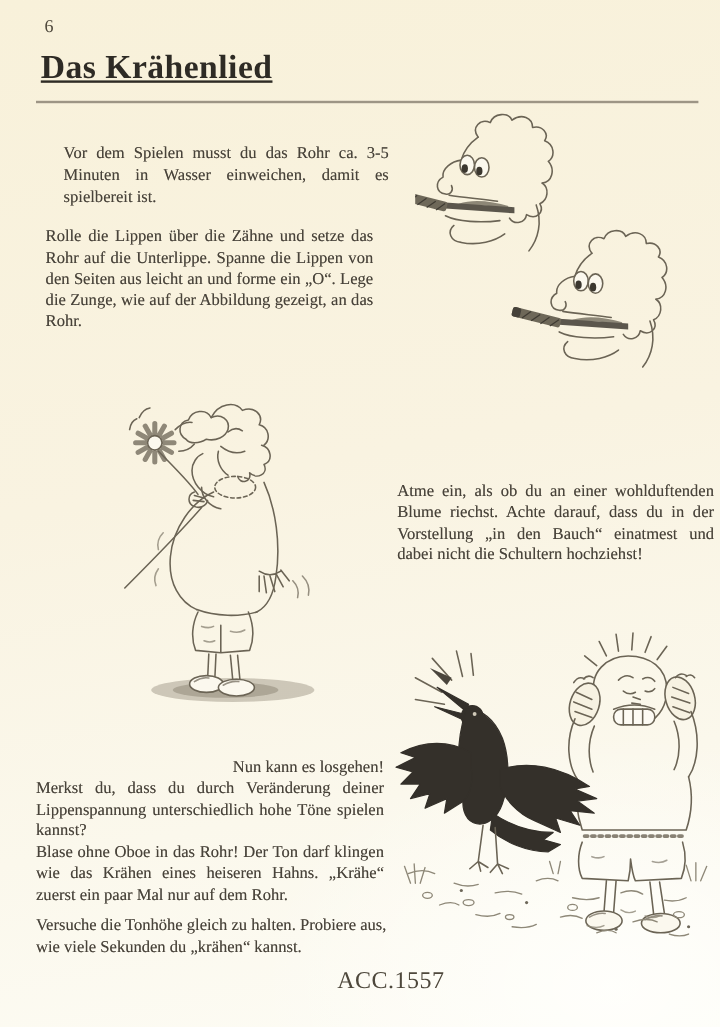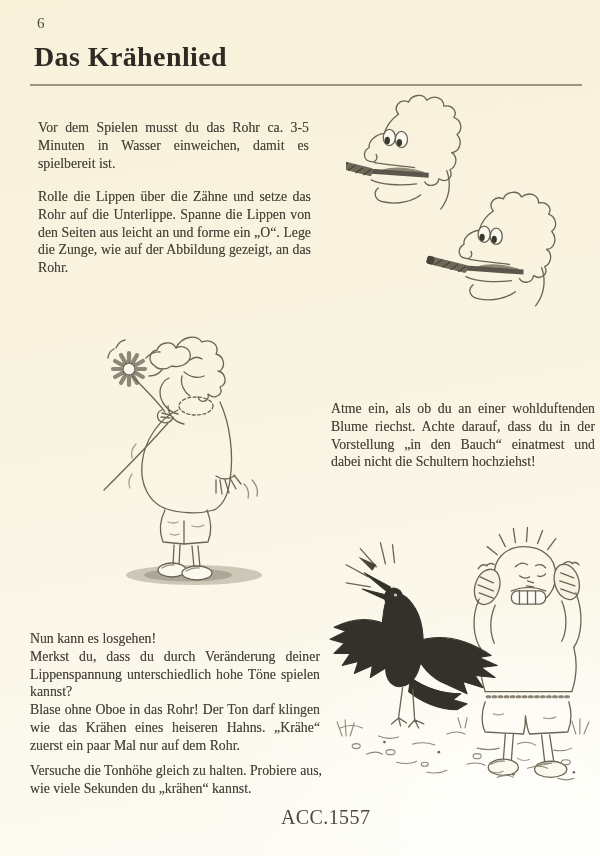--- a/index.html
+++ b/index.html
@@ -15,21 +15,21 @@
   .pagenum { position:absolute; left:37px; top:15px; font-size:15px; color:#4e483c; }
   .title   { position:absolute; left:34px; top:41px; font-size:28px; font-weight:bold;
              color:#2e2b25; letter-spacing:.4px; }
   .rule    { position:absolute; left:30px; top:84px; width:552px; height:2px;
              background:#8d8575; opacity:.85; }
   .para {
     position:absolute; font-size:13.8px; line-height:17.8px; text-align:justify;
     color:#48433a; text-shadow:0 0 .5px rgba(72,66,56,.55); margin:0;
   }
   .para p { margin:0; }
-  .p-soak      { left:38px;  top:119px; width:271px; }
+  .p-soak      { left:53px;  top:119px; width:271px; }
   .p-embou     { left:38px;  top:188px; width:273px; }
   .p-breath    { left:331px; top:400px; width:264px; }
   .p-crowblock { left:30px;  top:630px; width:290px; }
   .p-hold      { left:30px;  top:762px; width:292px; }
   .footer { position:absolute; left:281px; top:806px; font-size:20px; color:#4e483c;
             letter-spacing:.4px; }
   .illus { position:absolute; }
   .i-faces  { left:346px; top:92px;  width:242px; height:220px; }
   .i-flower { left:72px;  top:324px; width:252px; height:262px; }
   .i-crow   { left:326px; top:520px; width:270px; height:288px; }
@@ -37,29 +37,29 @@
   .skf { fill:#fbf8ee; stroke:#6b6455; stroke-width:1.3; }
   .gr  { fill:none; stroke:#8e8878; stroke-width:1.1; stroke-linecap:round; }
   .crw { fill:#34302a; stroke:#34302a; stroke-width:1; stroke-linejoin:round; }
 </style>
 </head>
 <body>
 
 <div class="page">
 
   <div class="pagenum">6</div>
-  <h1 class="title" style="margin:0;">Das Krähenlied</h1>
+  <h1 class="title" style="margin:0;text-decoration:underline;">Das Krähenlied</h1>
   <div class="rule"></div>
 
   <p class="para p-soak">Vor dem Spielen musst du das Rohr ca. 3-5 Minuten in Wasser einweichen, damit es spielbereit ist.</p>
   <p class="para p-breath">Atme ein, als ob du an einer wohlduftenden Blume riechst. Achte darauf, dass du in der Vorstellung „in den Bauch“ einatmest und dabei nicht die Schultern hochziehst!</p>
   <p class="para p-embou">Rolle die Lippen über die Zähne und setze das Rohr auf die Unterlippe. Spanne die Lippen von den Seiten aus leicht an und forme ein „O“. Lege die Zunge, wie auf der Abbildung gezeigt, an das Rohr.</p>
 
   <div class="para p-crowblock">
-    <p style="text-align:left;">Nun kann es losgehen!</p>
+    <p style="text-align:right;">Nun kann es losgehen!</p>
     <p>Merkst du, dass du durch Veränderung deiner Lippenspannung unterschiedlich hohe Töne spielen kannst?</p>
     <p>Blase ohne Oboe in das Rohr! Der Ton darf klingen wie das Krähen eines heiseren Hahns. „Krähe“ zuerst ein paar Mal nur auf dem Rohr.</p>
   </div>
 
   <p class="para p-hold">Versuche die Tonhöhe gleich zu halten. Probiere aus, wie viele Sekunden du „krähen“ kannst.</p>
 
   <div class="footer">ACC.1557</div>
 
   <svg class="illus i-faces" viewBox="0 0 240 218" xmlns="http://www.w3.org/2000/svg" aria-hidden="true">
     <defs>

